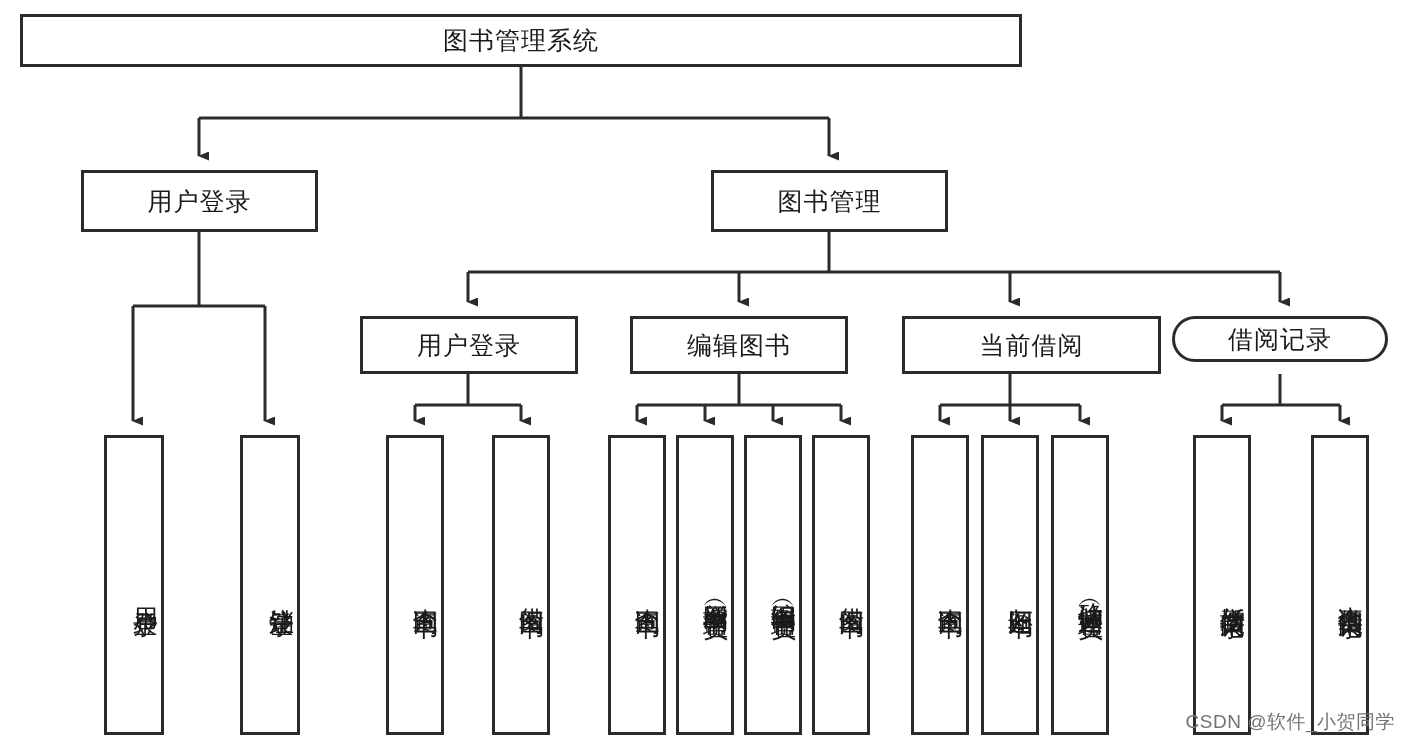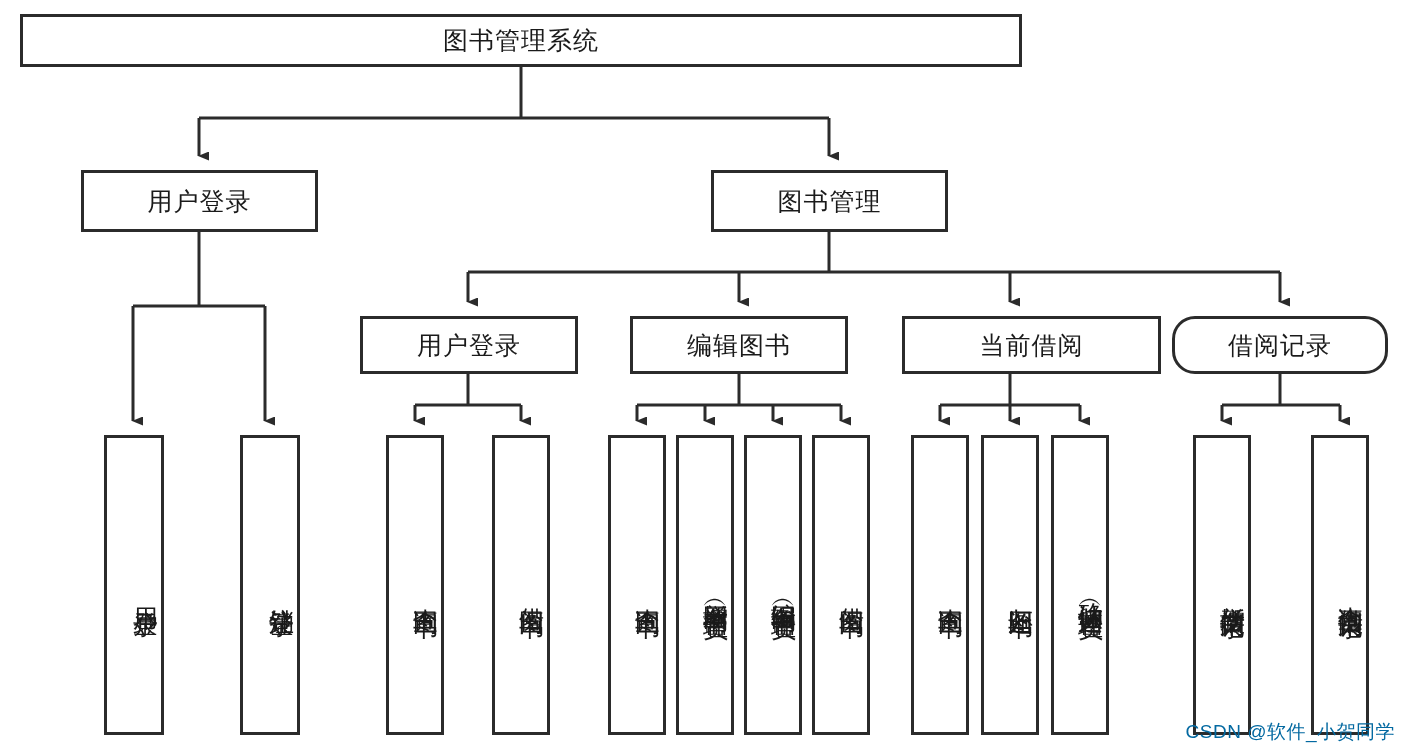--- a/index.html
+++ b/index.html
@@ -53,23 +53,23 @@
   }
   .node.vert .vtext {
     writing-mode: vertical-rl;
     text-orientation: upright;
     white-space: normal;
     max-height: 276px;
   }
   .watermark {
     position: absolute;
     right: 10px;
-    bottom: 2px;
+    bottom: 12px;
     font-size: 19px;
-    color: #0369a1;
+    color: #737373;
     z-index: 5;
     white-space: nowrap;
     letter-spacing: 0.5px;
   }
 </style>
 </head>
 <body>
 
 <div id="canvas">
 
@@ -140,21 +140,21 @@
   </div>
 
   <div class="node horiz" style="left:630px; top:316px; width:218px; height:58px;">
     <span>编辑图书</span>
   </div>
 
   <div class="node horiz" style="left:902px; top:316px; width:259px; height:58px;">
     <span>当前借阅</span>
   </div>
 
-  <div class="node horiz" style="left:1172px; top:316px; width:216px; height:58px;border-radius:23px;">
+  <div class="node horiz" style="left:1172px; top:316px; width:216px; height:46px;border-radius:23px;">
     <span>借阅记录</span>
   </div>
 
   <div class="node vert" style="left:104px; top:435px; width:60px; height:300px;">
     <span class="vtext">用户登录</span>
   </div>
 
   <div class="node vert" style="left:240px; top:435px; width:60px; height:300px;">
     <span class="vtext">注销登录</span>
   </div>

